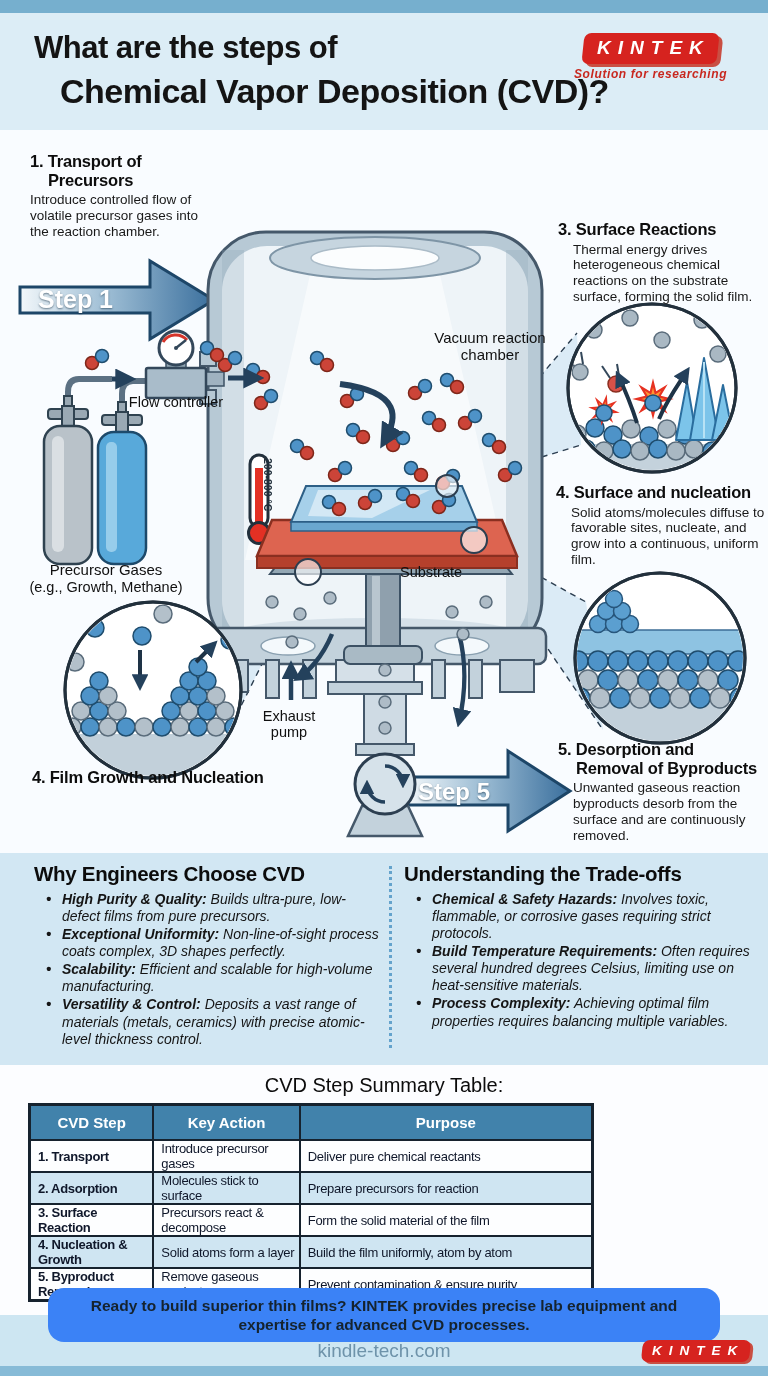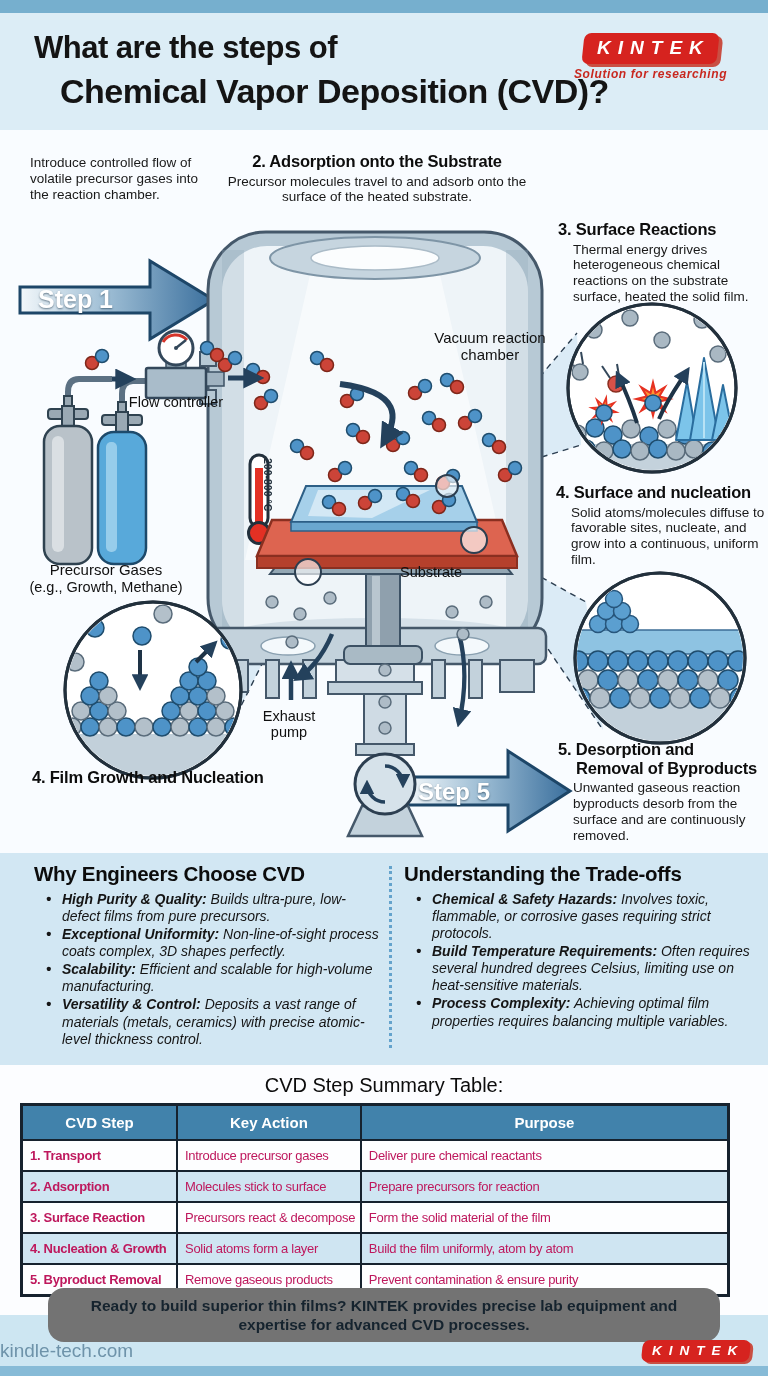--- a/index.html
+++ b/index.html
@@ -29,35 +29,35 @@
   
   .twocol{left:0;top:853px;width:768px;height:212px;background:#d2e7f3;}
   .colhead{font-size:20.5px;font-weight:700;color:#0c0c0c;letter-spacing:-.3px;margin:0 0 5px 0;}
   .bullet{position:relative;padding-left:28px;margin:0 0 1px 0;font-size:14px;line-height:1.22;color:#151515;font-style:italic;}
   .bullet::before{content:"\2022";position:absolute;left:12px;top:-1px;font-size:15px;font-weight:700;}
   .bullet b{font-weight:700;}
   .divider{left:389px;top:866px;height:182px;width:0;border-left:3px dotted #64a3cc;}
   
   .tablesec{left:0;top:1065px;width:768px;height:250px;background:#fcfdff;}
   .tbltitle{left:0;top:1074px;width:768px;text-align:center;font-size:20px;font-weight:400;color:#0c0c0c;}
-  table.summary{left:20px;top:1103px;position:absolute;width:710px;border-collapse:collapse;table-layout:fixed;
+  table.summary{left:28px;top:1103px;position:absolute;width:566px;border-collapse:collapse;table-layout:fixed;
                 border:3px solid #16222e;background:#fdfeff;}
   table.summary th{background:#4182ab;color:#fff;font-weight:700;font-size:15px;height:31px;
                    border:2px solid #16222e;text-align:center;}
-  table.summary td{font-size:13px;letter-spacing:-.3px;color:#be185d;height:29px;border:2px solid #16222e;
+  table.summary td{font-size:13px;letter-spacing:-.3px;color:#0f172a;height:29px;border:2px solid #16222e;
                    padding:0 4px 0 7px;vertical-align:middle;}
   table.summary td.c1{font-weight:700;}
   tr.alt td{background:#cfe5f2;}
   
   .footer{left:0;top:1315px;width:768px;height:51px;background:#cde6f2;}
   .bottombar{left:0;top:1366px;width:768px;height:10px;background:#87bbd7;}
-  .pill{left:48px;top:1288px;width:672px;height:54px;background:#737373;border-radius:16px;
+  .pill{left:48px;top:1288px;width:672px;height:54px;background:#3b82f6;border-radius:16px;
         display:flex;align-items:center;justify-content:center;}
   .pill div{width:600px;text-align:center;font-size:15.5px;font-weight:700;color:#15232e;line-height:1.25;}
-  .website{left:0;top:1340px;width:768px;font-size:19px;color:#6e93aa;text-decoration:none;}
+  .website{left:0;top:1340px;width:768px;text-align:center;font-size:19px;color:#6e93aa;text-decoration:none;}
   .flogo{left:642px;top:1340px;}
   .flogo .logobox{font-size:13.5px;padding:3px 6px 4px 10px;box-shadow:3px 2px 0 #c94f43;}
 </style>
 </head>
 <body>
 
 <div class="page">
 
   <div class="abs topbar"></div>
   <div class="abs header"></div>
@@ -403,29 +403,26 @@
           <line x1="140" y1="650" x2="140" y2="686" marker-end="url(#ah)"></line>
           <line x1="196" y1="662" x2="214" y2="644" marker-end="url(#ah)"></line>
         </g>
         <circle cx="142" cy="636" r="9" fill="#4e93c8" stroke="#1f4d6e" stroke-width="1.5"></circle>
       </g>
       <circle cx="153" cy="690" r="88" fill="none" stroke="#22303c" stroke-width="3"></circle>
     </g>
   </svg>
 
   <div class="abs" style="left:30px;top:152px;width:185px">
+    <div class="shead hang">1. Transport of Precursors</div>
     <div class="sbody">Introduce controlled flow of volatile precursor gases into the reaction chamber.</div>
-  </div>
-  <div class="abs" style="left:222px;top:152px;width:310px;text-align:center">
-    <div class="shead">2. Adsorption onto the Substrate</div>
-    <div class="sbody">Precursor molecules travel to and adsorb onto the surface of the heated substrate.</div>
   </div>
   <div class="abs" style="left:558px;top:220px;width:206px">
     <div class="shead">3. Surface Reactions</div>
-    <div class="sbody ind">Thermal energy drives heterogeneous chemical reactions on the substrate surface, heated the solid film.</div>
+    <div class="sbody ind">Thermal energy drives heterogeneous chemical reactions on the substrate surface, forming the solid film.</div>
   </div>
   <div class="abs" style="left:556px;top:483px;width:210px">
     <div class="shead">4. Surface and nucleation</div>
     <div class="sbody ind">Solid atoms/molecules diffuse to favorable sites, nucleate, and grow into a continuous, uniform film.</div>
   </div>
   <div class="abs" style="left:558px;top:740px;width:206px">
     <div class="shead hang">5. Desorption and Removal of Byproducts</div>
     <div class="sbody ind">Unwanted gaseous reaction byproducts desorb from the surface and are continuously removed.</div>
   </div>
   <div class="abs" style="left:32px;top:768px;width:255px">

